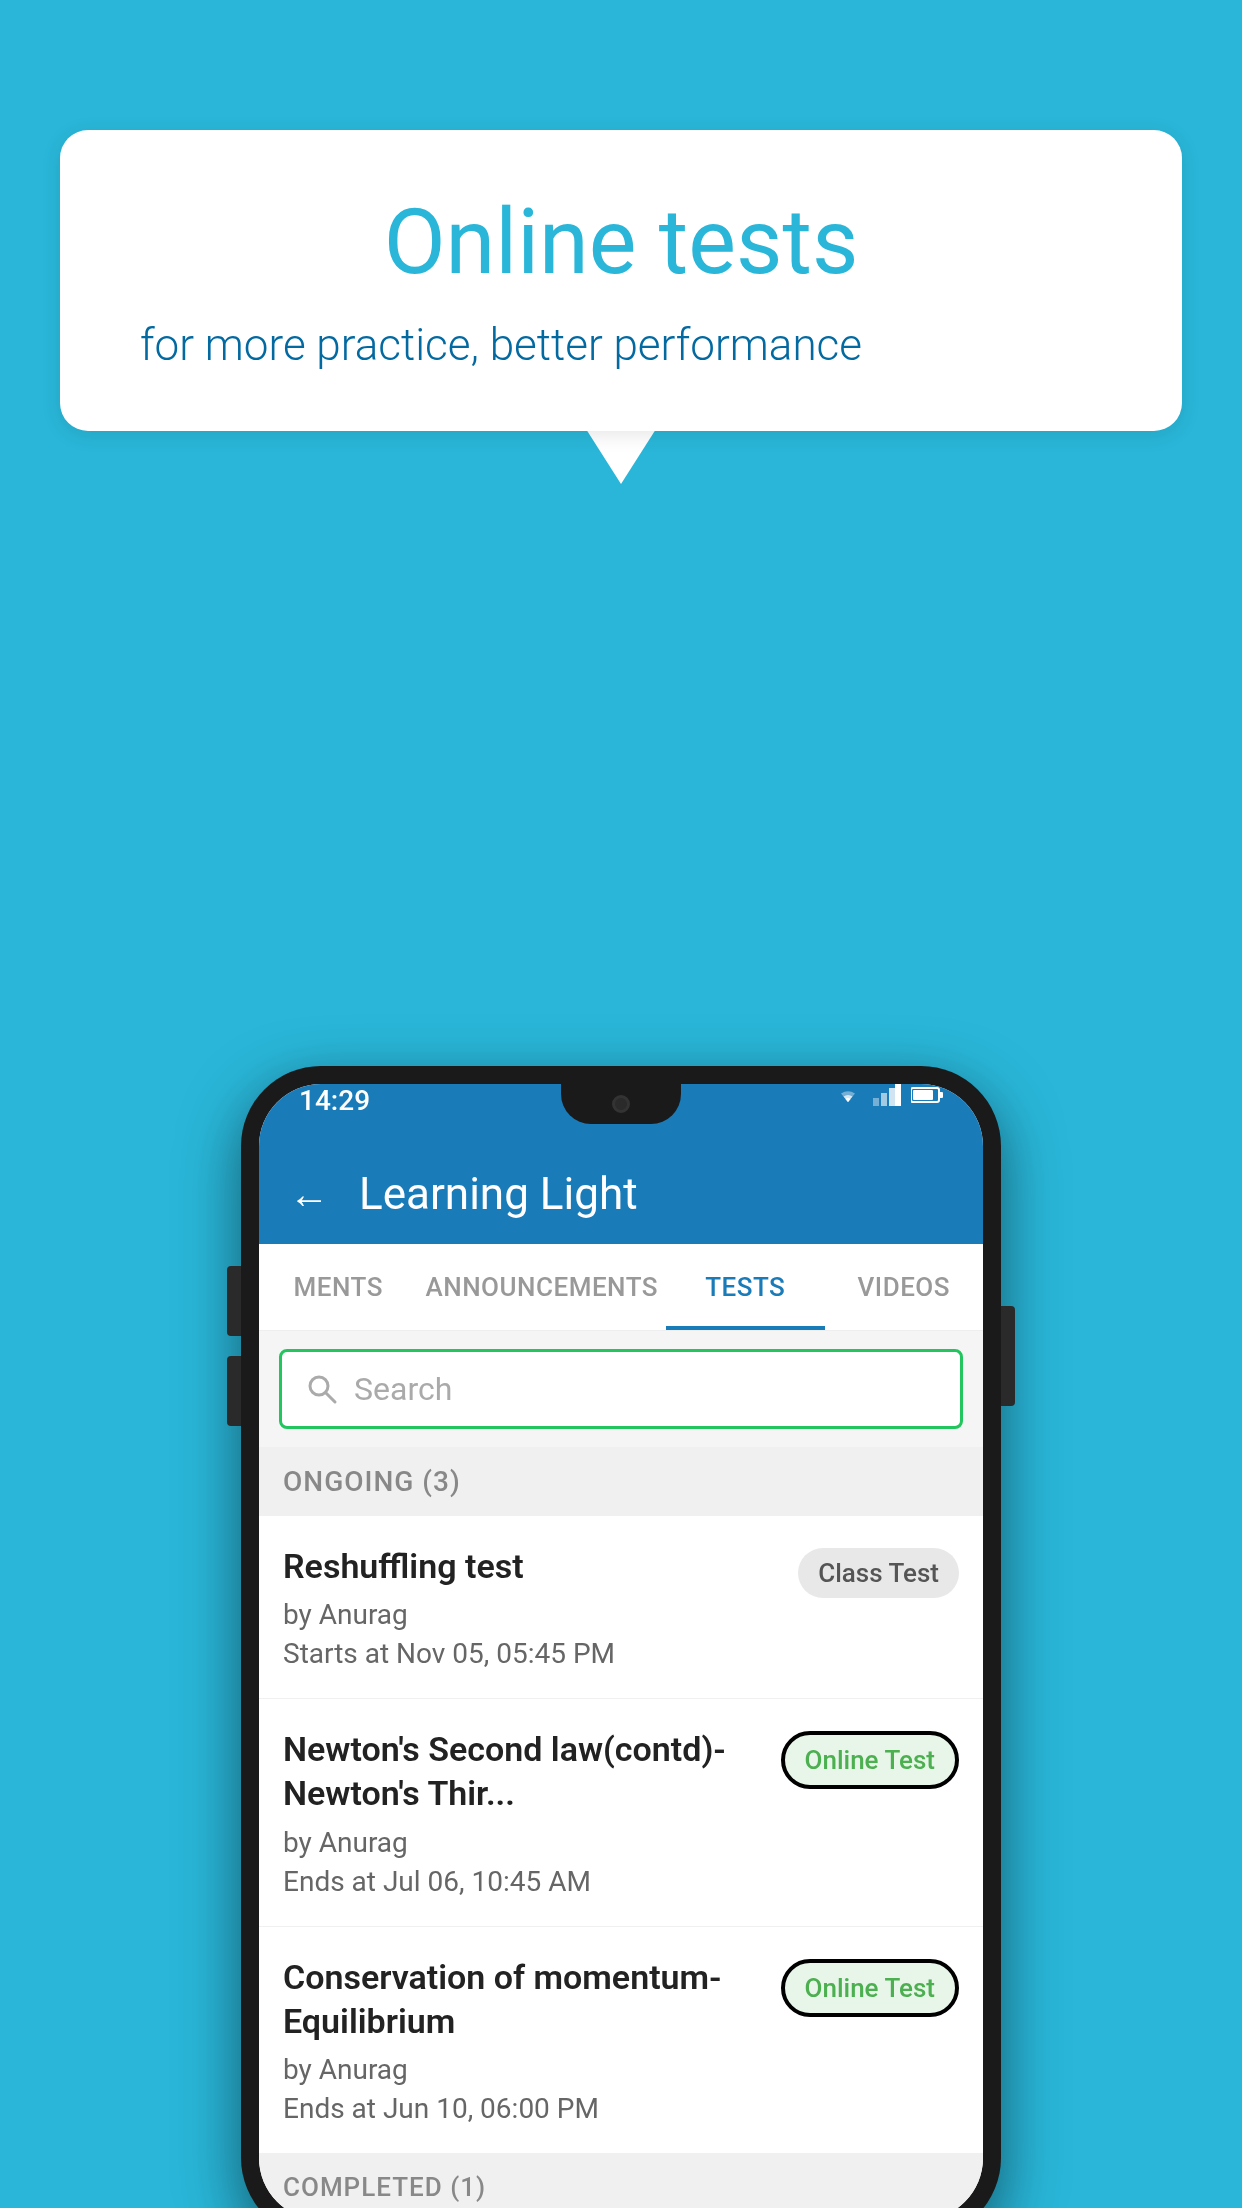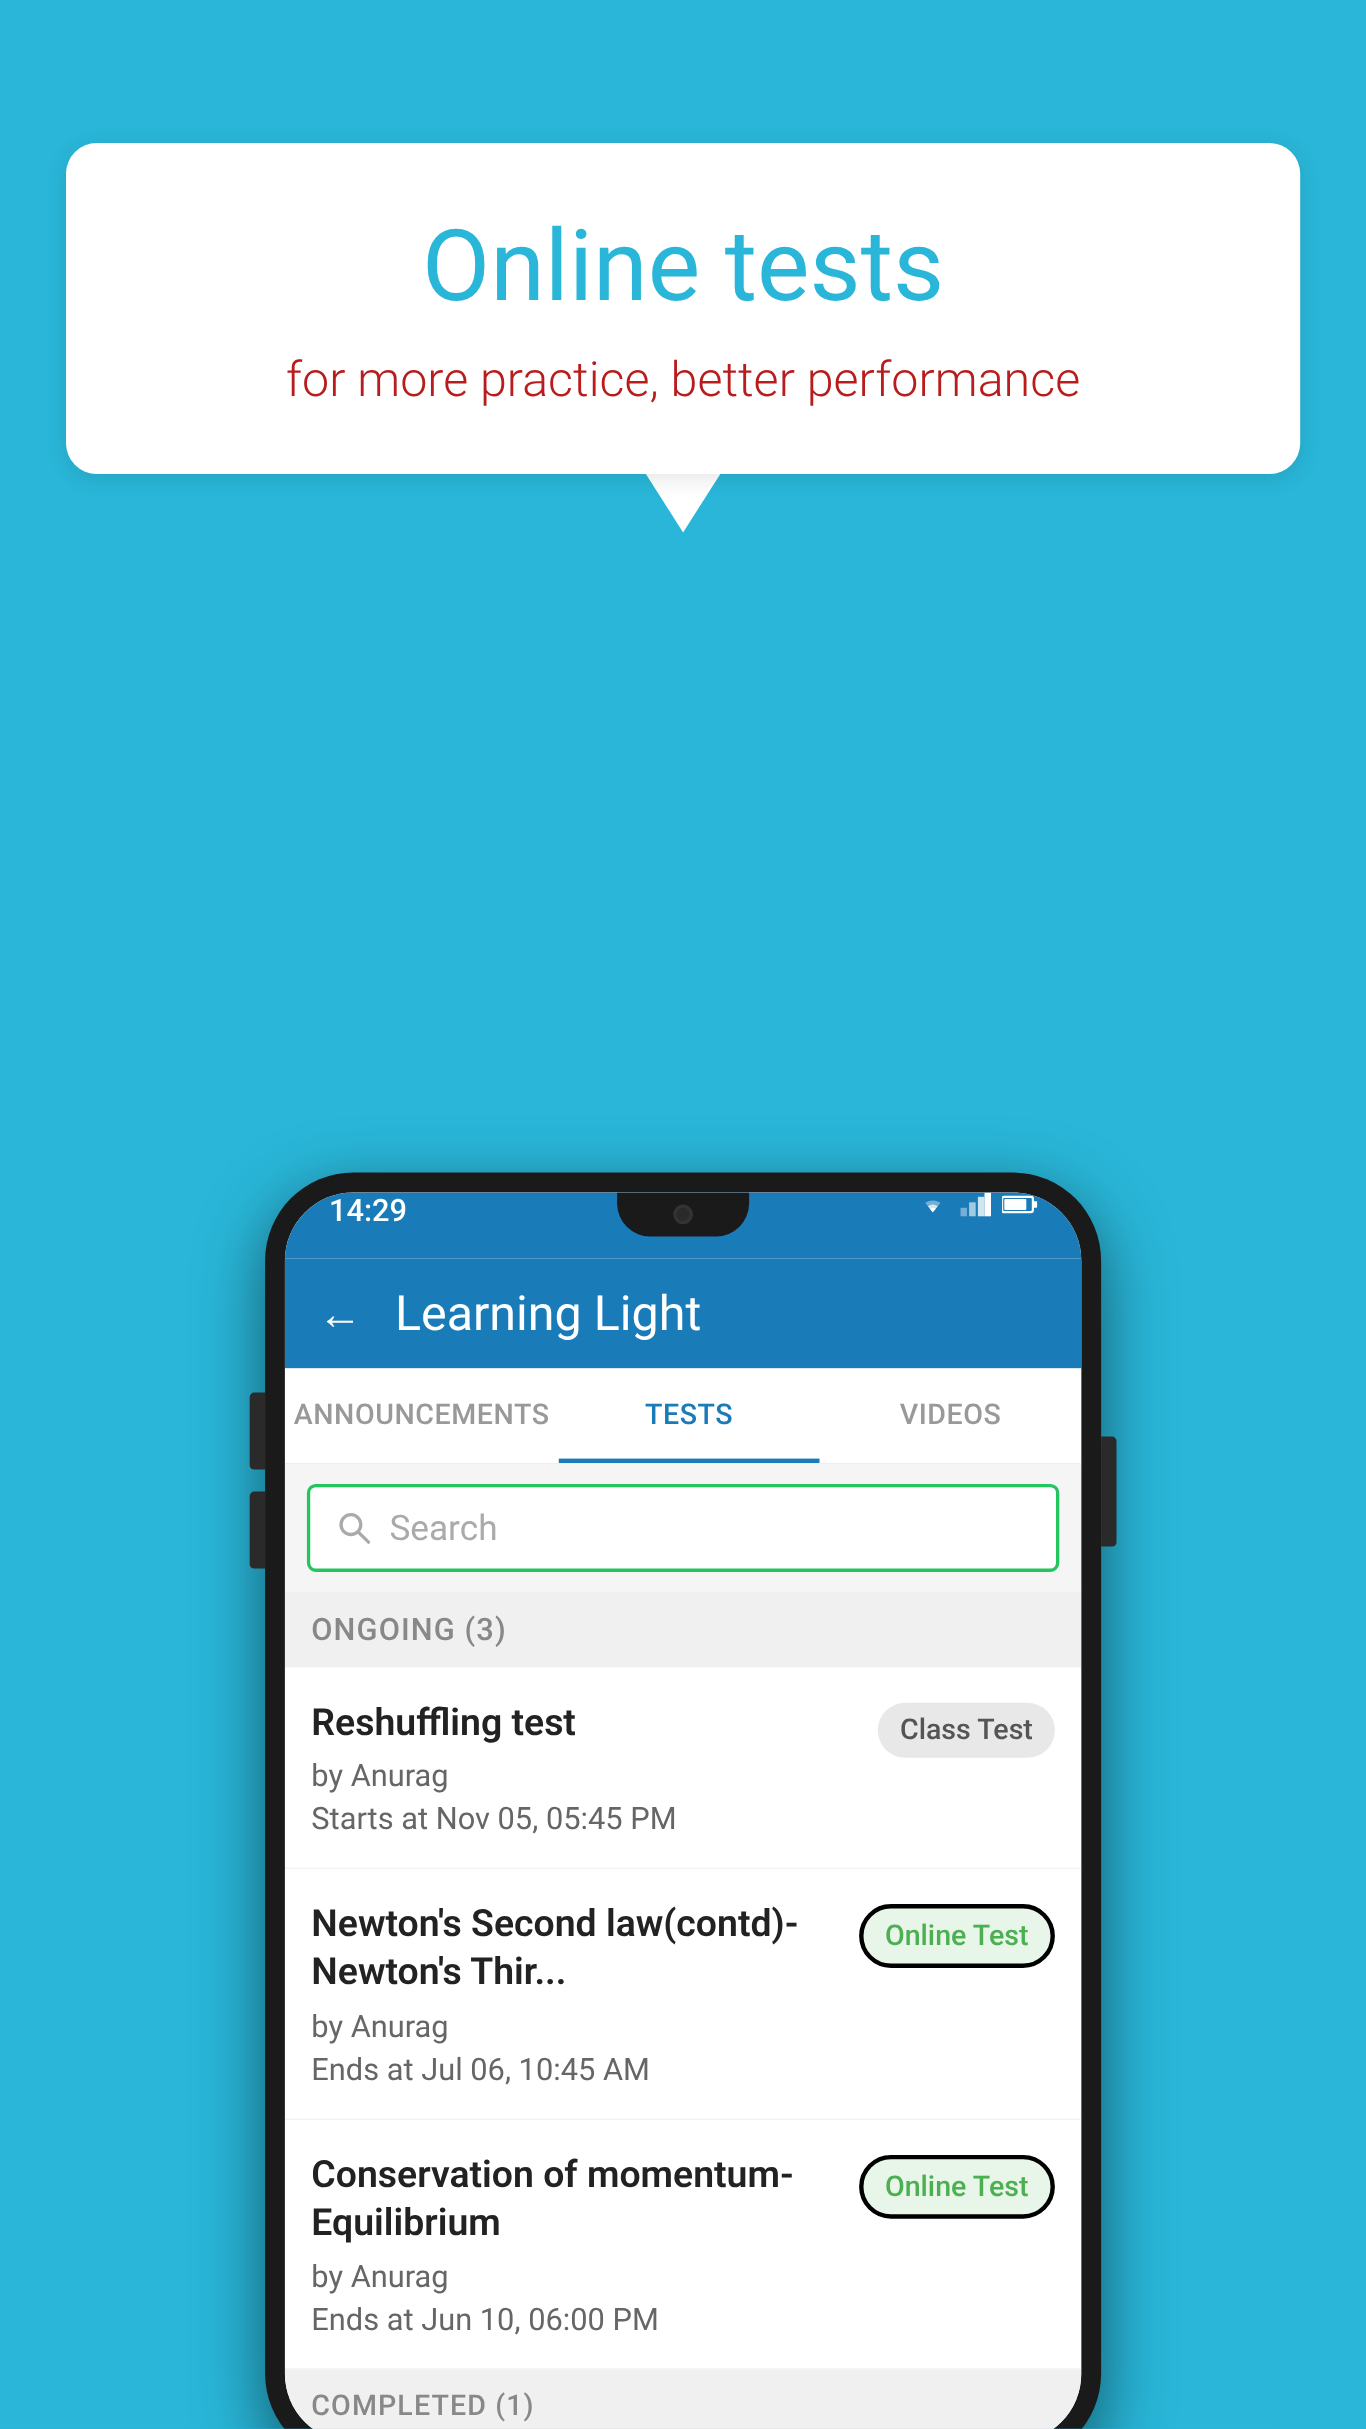--- a/index.html
+++ b/index.html
@@ -35,23 +35,22 @@
 
     .speech-bubble-title {
       color: #29b6d8;
       font-size: 90px;
       font-weight: 400;
       text-align: center;
       margin-bottom: 24px;
     }
 
     .speech-bubble-subtitle {
-      color: #b91c1c;
+      color: #0369a1;
       font-size: 44px;
-      text-align: center;
       font-weight: 300;
     }
 
     .speech-bubble-tail {
       width: 0;
       height: 0;
       border-left: 35px solid transparent;
       border-right: 35px solid transparent;
       border-top: 55px solid white;
       margin-top: -2px;
@@ -358,20 +357,23 @@
         </div>
       </div>
 
       <div class="app-bar">
         <span class="back-arrow">←</span>
         <span class="app-title">Learning Light</span>
       </div>
 
       <div class="tabs-container">
         <div class="tab">
+          <span>MENTS</span>
+        </div>
+        <div class="tab">
           <span>ANNOUNCEMENTS</span>
         </div>
         <div class="tab active">
           <span>TESTS</span>
         </div>
         <div class="tab">
           <span>VIDEOS</span>
         </div>
       </div>
 

